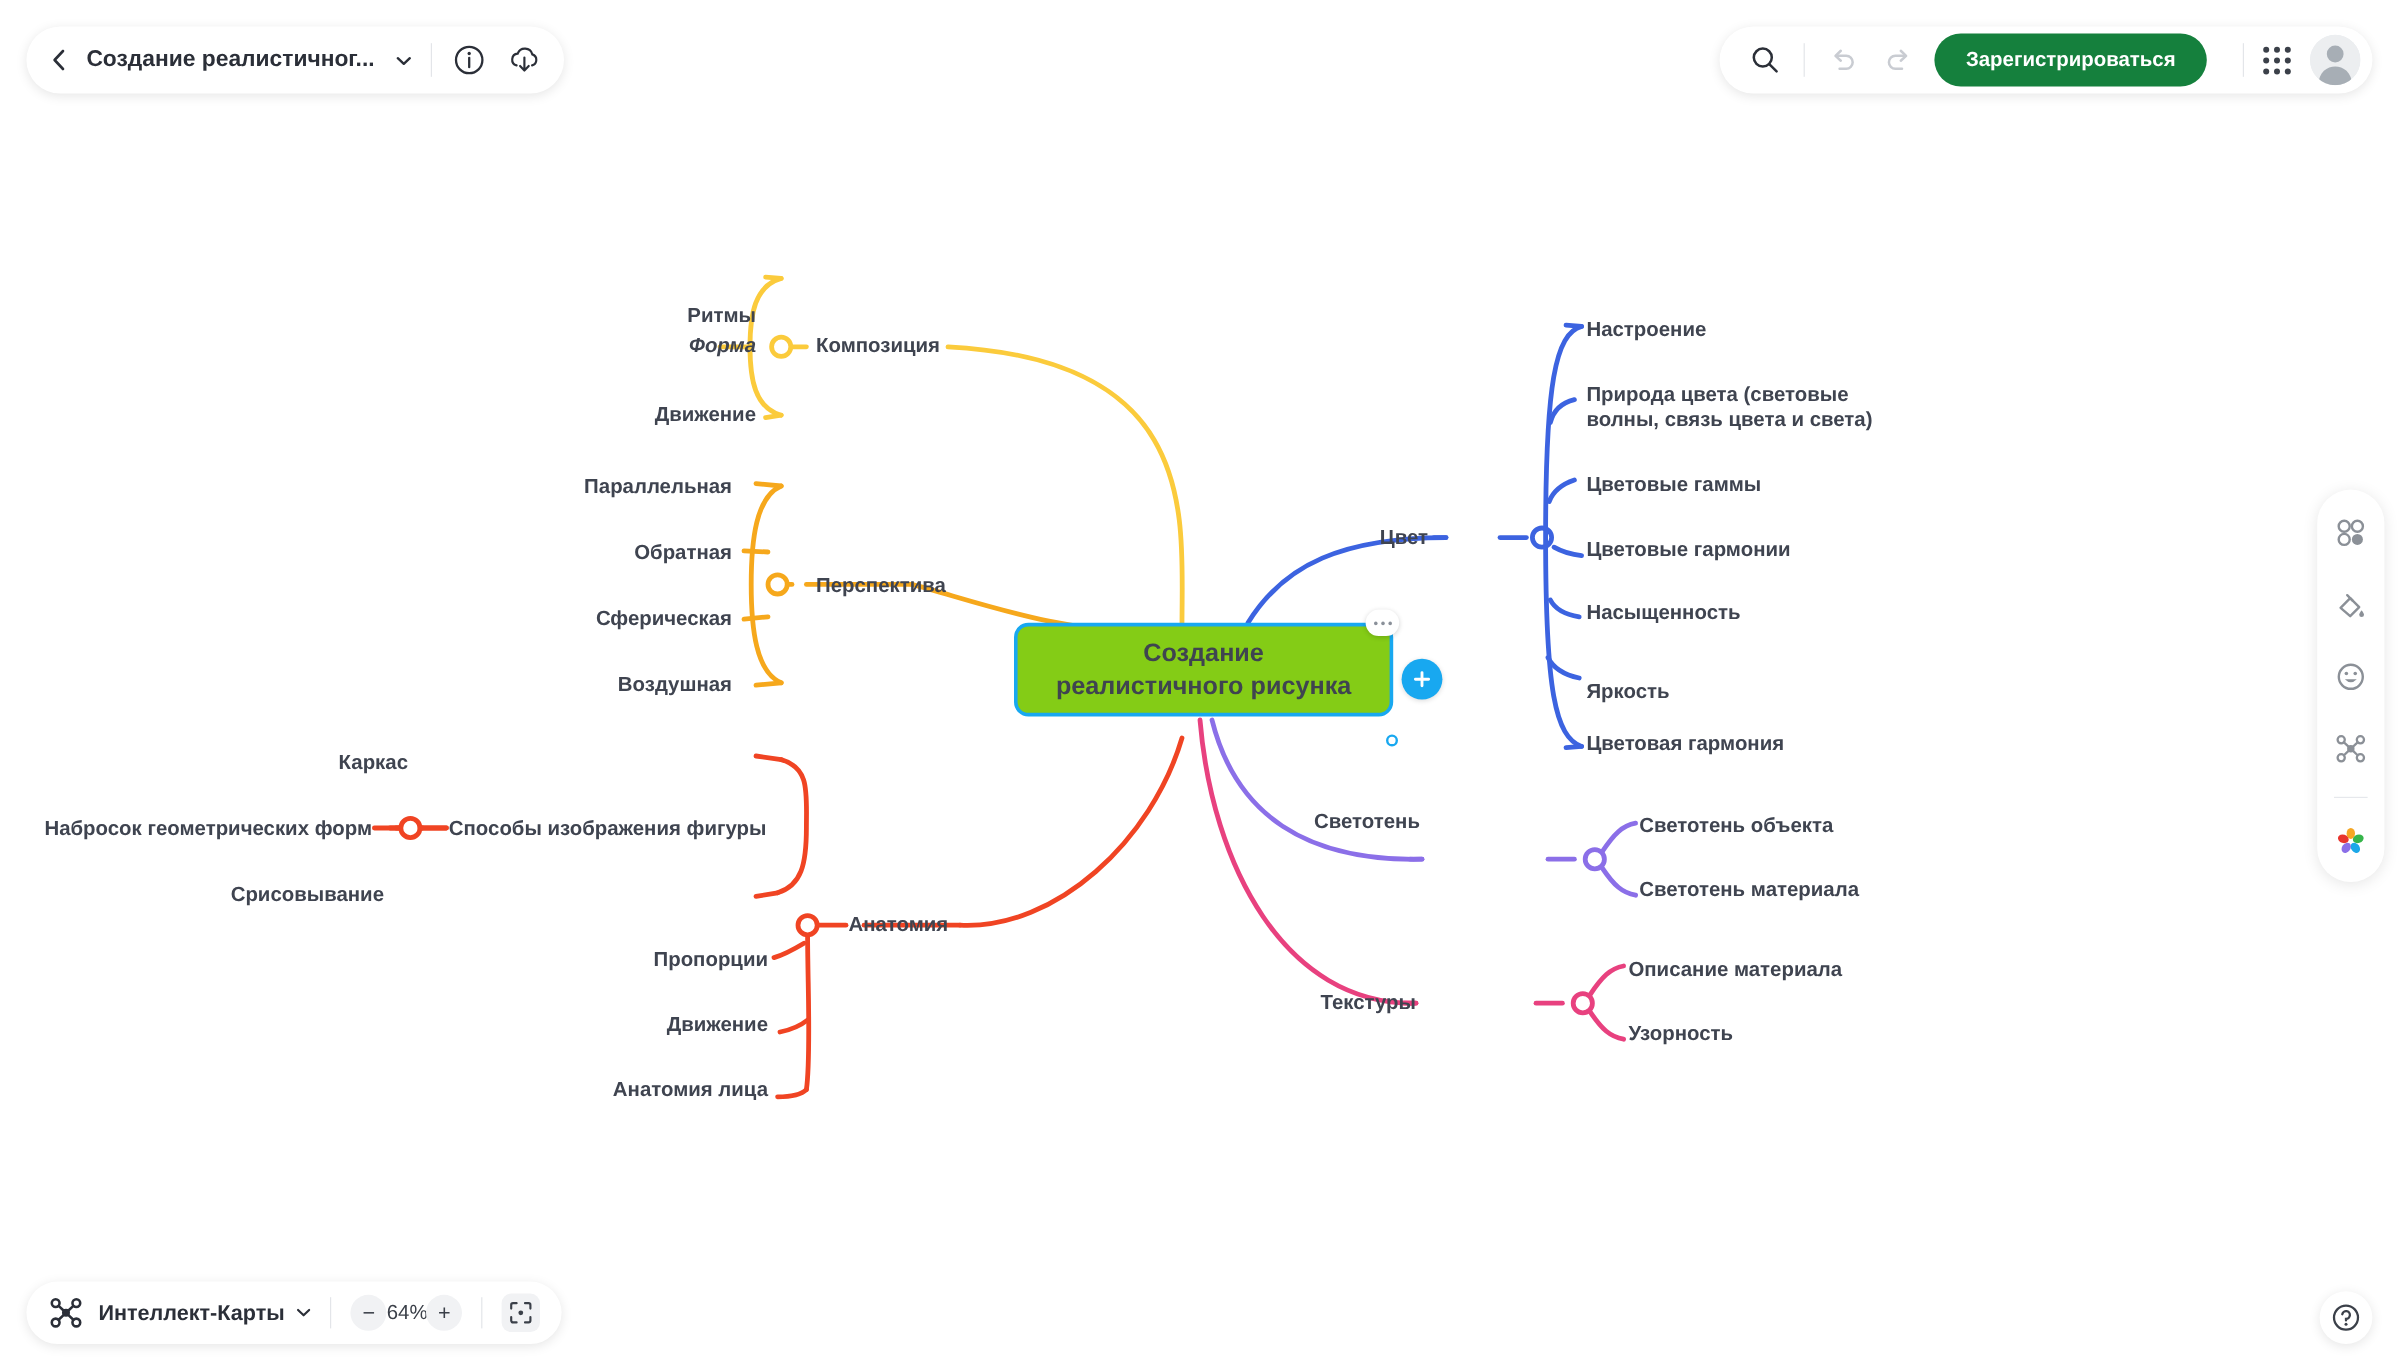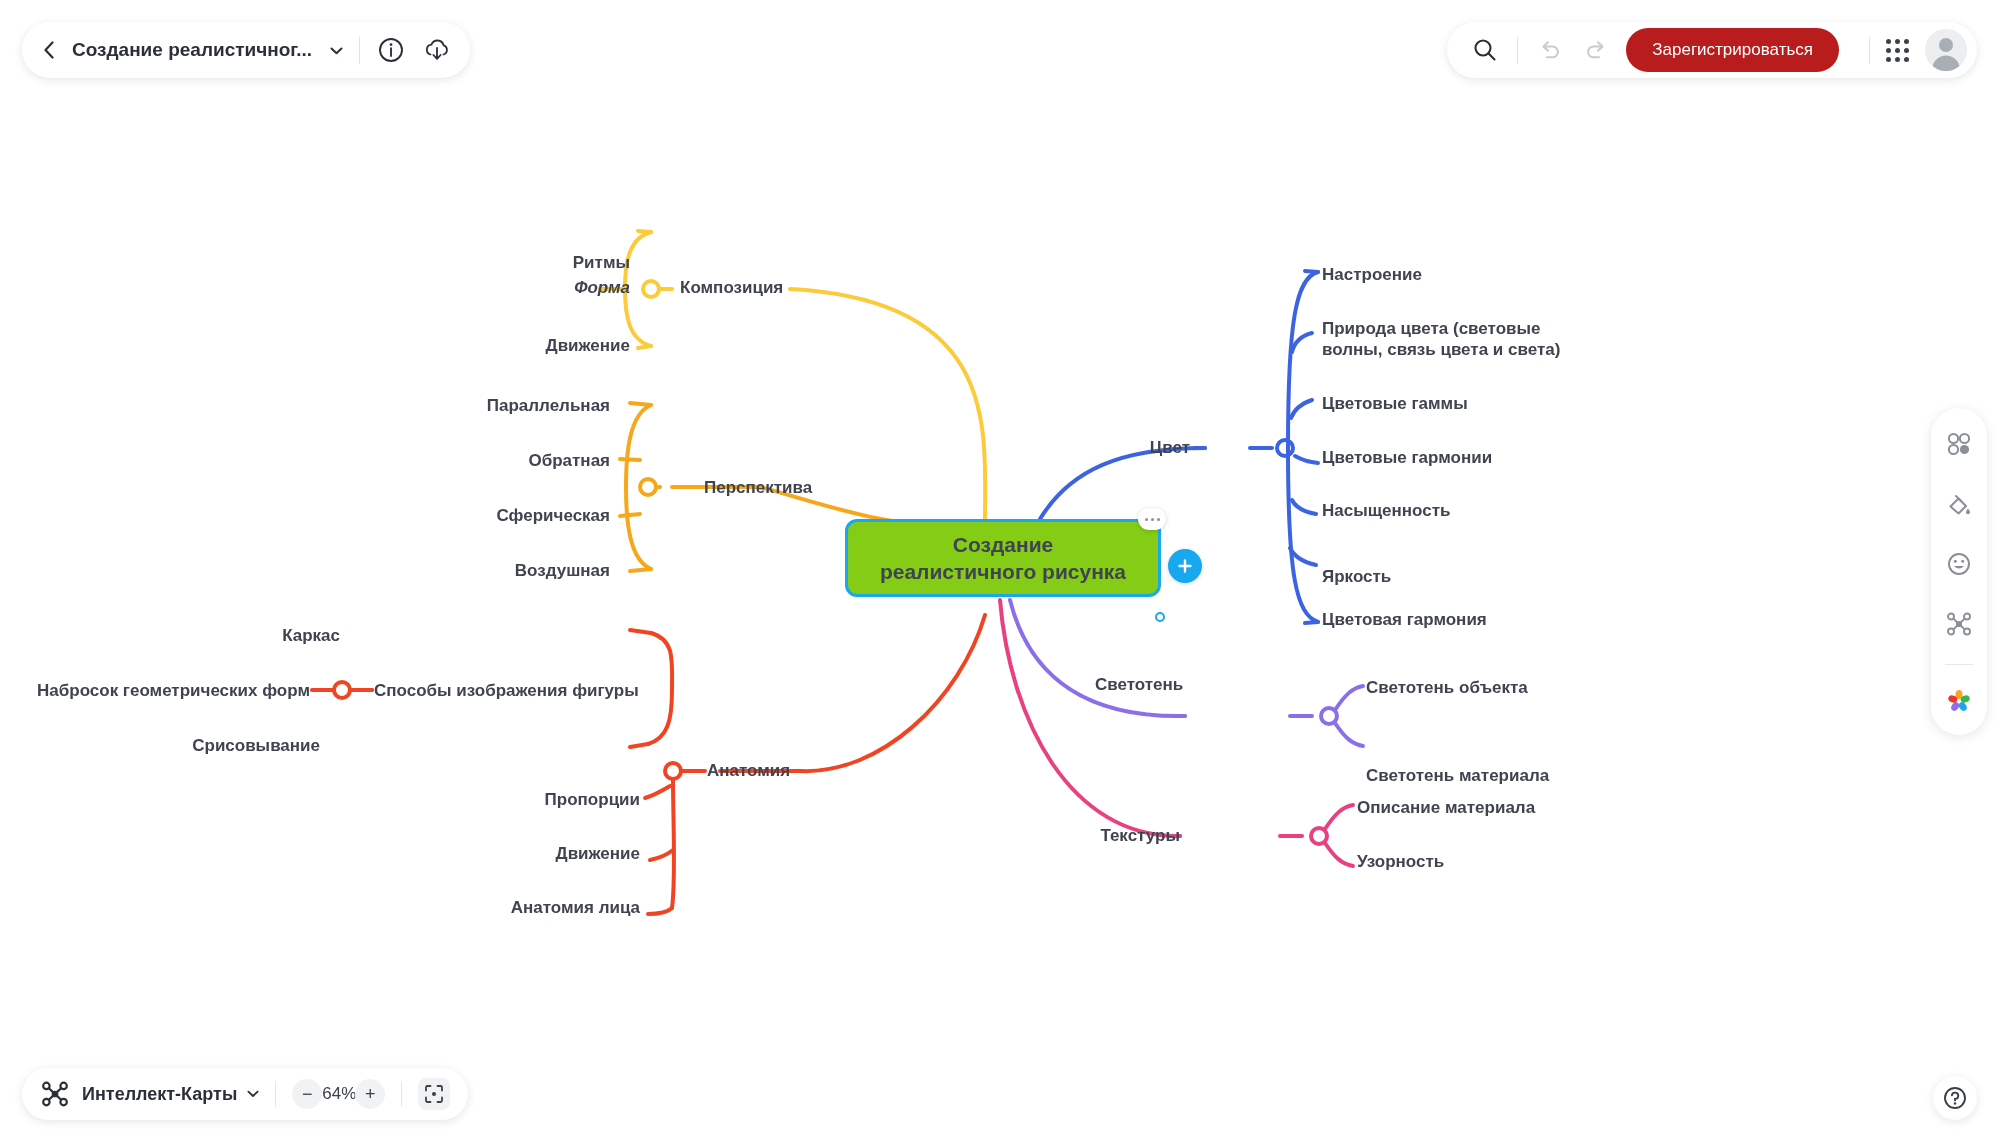--- a/index.html
+++ b/index.html
@@ -37,22 +37,22 @@
   .topbar-right {
     position: absolute; right: 22px; top: 22px;
     height: 56px; display:flex; align-items:center;
     background:#ffffff; border-radius: 28px;
     box-shadow: 0 2px 10px rgba(0,0,0,0.10);
     padding: 0 10px 0 22px;
   }
   .tr-icon { width: 32px; height:32px; display:flex; align-items:center; justify-content:center; cursor:pointer; }
   .undo-redo { display:flex; align-items:center; gap: 14px; }
   .signup-btn {
-    background:#b91c1c; color:#fff; border:none; border-radius: 22px;
-    height: 44px; padding: 0 26px; font-size: 17px; font-weight:400;
+    background:#15803d; color:#fff; border:none; border-radius: 22px;
+    height: 44px; padding: 0 26px; font-size: 17px; font-weight:700;
     font-family:"Liberation Sans", sans-serif; cursor:pointer; white-space:nowrap;
     margin: 0 14px;
   }
   .grid-dots { display:grid; grid-template-columns: repeat(3, 5px); grid-gap: 4px; cursor:pointer; }
   .grid-dots i { width:5px; height:5px; border-radius:50%; background:#3b4049; display:block; }
   .avatar {
     width: 42px; height:42px; border-radius:50%; background:#e9ecef; margin-left: 16px;
     overflow:hidden; position:relative; cursor:pointer; flex:none;
   }
 
@@ -230,21 +230,21 @@
 
   <div class="node-label l" style="left:470px; top:208px; width:160px;margin-top:44px;">Ритмы</div>
   <div class="node-label l" style="left:470px; top:277px; width:160px;font-style:italic;">Форма</div>
   <div class="node-label l" style="left:450px; top:335px; width:180px;">Движение</div>
   <div class="node-label r" style="left:680px; top:277px;">Композиция</div>
 
   <div class="node-label l" style="left:430px; top:395px; width:180px;">Параллельная</div>
   <div class="node-label l" style="left:430px; top:450px; width:180px;">Обратная</div>
   <div class="node-label l" style="left:430px; top:505px; width:180px;">Сферическая</div>
   <div class="node-label l" style="left:430px; top:560px; width:180px;">Воздушная</div>
-  <div class="node-label r" style="left:680px; top:477px;margin-left:24px;">Перспектива</div>
+  <div class="node-label r" style="left:680px; top:477px;">Перспектива</div>
 
   <div class="node-label l" style="left:180px; top:625px; width:160px;">Каркас</div>
   <div class="node-label l" style="left:20px; top:680px; width:290px;">Набросок геометрических форм</div>
   <div class="node-label l" style="left:140px; top:735px; width:180px;">Срисовывание</div>
   <div class="node-label r" style="left:374px; top:680px;">Способы изображения фигуры</div>
 
   <div class="node-label l" style="left:470px; top:789px; width:170px;">Пропорции</div>
   <div class="node-label l" style="left:470px; top:843px; width:170px;">Движение</div>
   <div class="node-label l" style="left:450px; top:897px; width:190px;">Анатомия лица</div>
   <div class="node-label r" style="left:707px; top:760px;">Анатомия</div>
@@ -253,21 +253,21 @@
   <div class="node-label r" style="left:1322px; top:264px;">Настроение</div>
   <div class="node-label r wrap" style="left:1322px; top:318px; width:250px;">Природа цвета (световые волны, связь цвета и света)</div>
   <div class="node-label r" style="left:1322px; top:393px;">Цветовые гаммы</div>
   <div class="node-label r" style="left:1322px; top:447px;">Цветовые гармонии</div>
   <div class="node-label r" style="left:1322px; top:500px;">Насыщенность</div>
   <div class="node-label r" style="left:1322px; top:566px;">Яркость</div>
   <div class="node-label r" style="left:1322px; top:609px;">Цветовая гармония</div>
 
   <div class="node-label l" style="left:1095px; top:674px; width:85px;">Светотень</div>
   <div class="node-label r" style="left:1366px; top:677px;">Светотень объекта</div>
-  <div class="node-label r" style="left:1366px; top:765px;">Светотень материала</div>
+  <div class="node-label r" style="left:1366px; top:731px;">Светотень материала</div>
 
   <div class="node-label l" style="left:1090px; top:825px; width:90px;">Текстуры</div>
   <div class="node-label r" style="left:1357px; top:797px;">Описание материала</div>
   <div class="node-label r" style="left:1357px; top:851px;">Узорность</div>
 
   <div class="topbar-left">
     <div class="back-chevron">
       <svg width="12" height="18" viewBox="0 0 12 18">
         <path d="M9.5 1.5 L2.5 9 L9.5 16.5" fill="none" stroke="#2b2f38" stroke-width="2.2" stroke-linecap="round" stroke-linejoin="round"></path>
       </svg>

